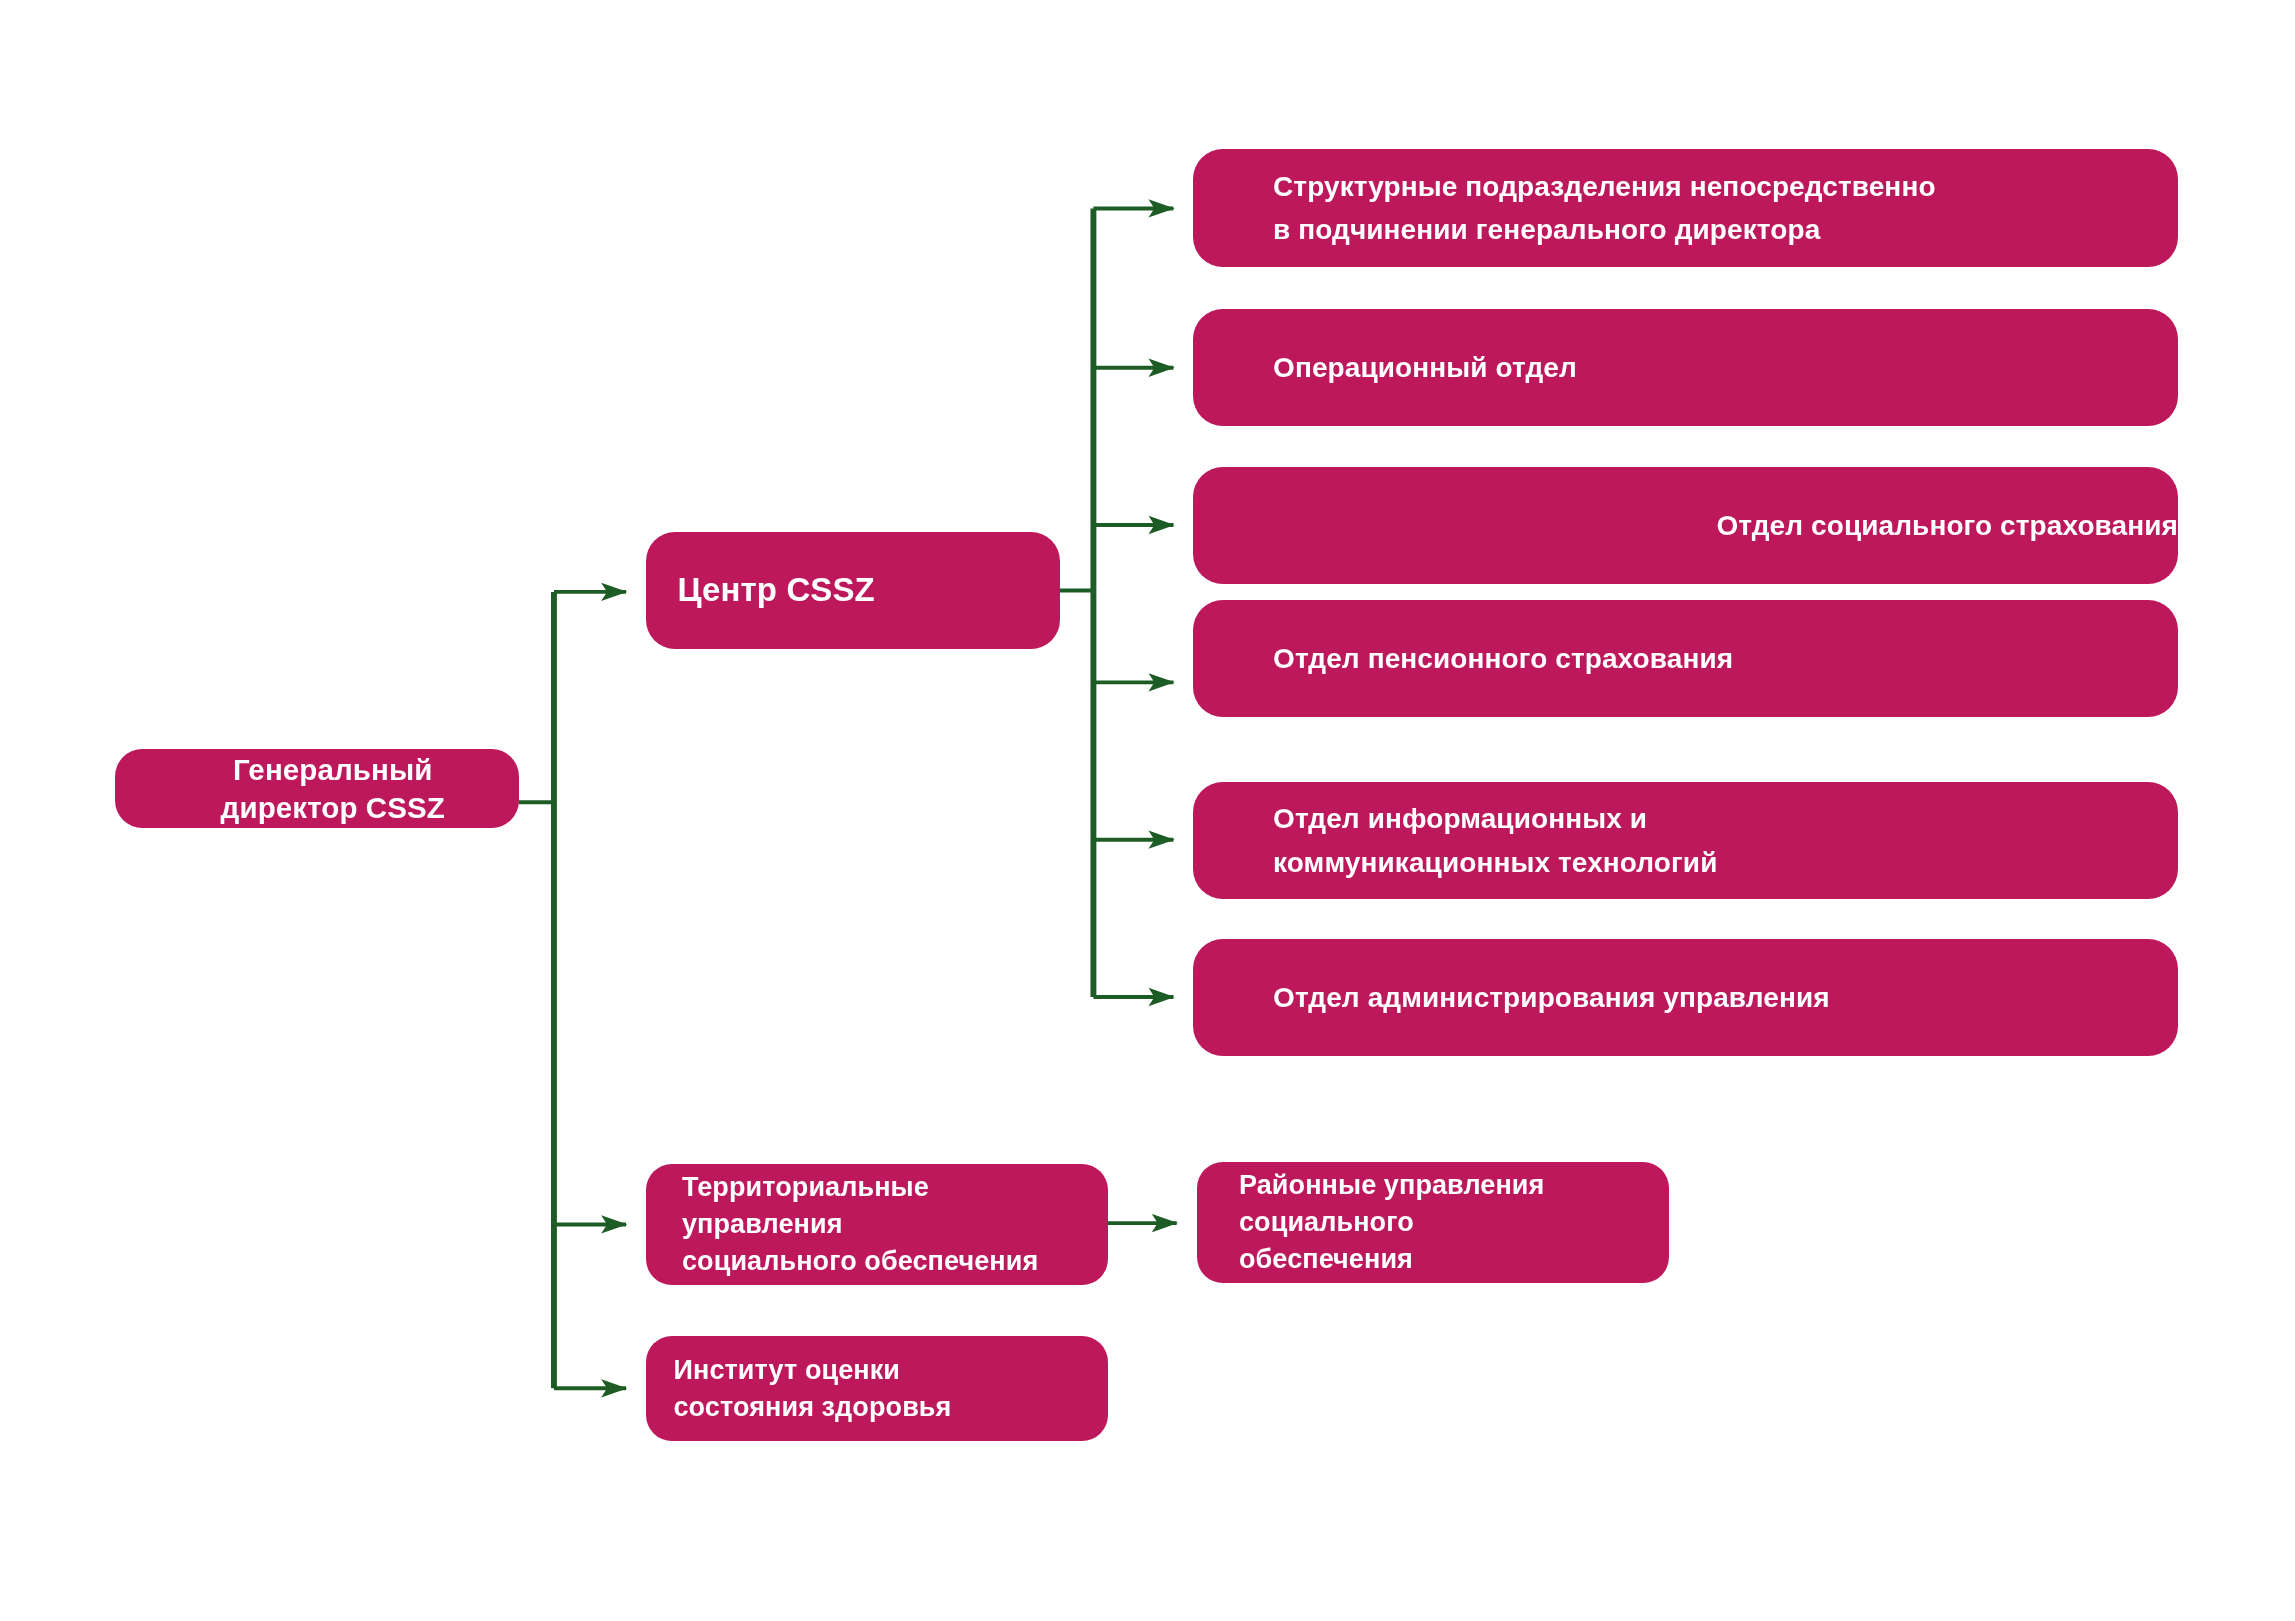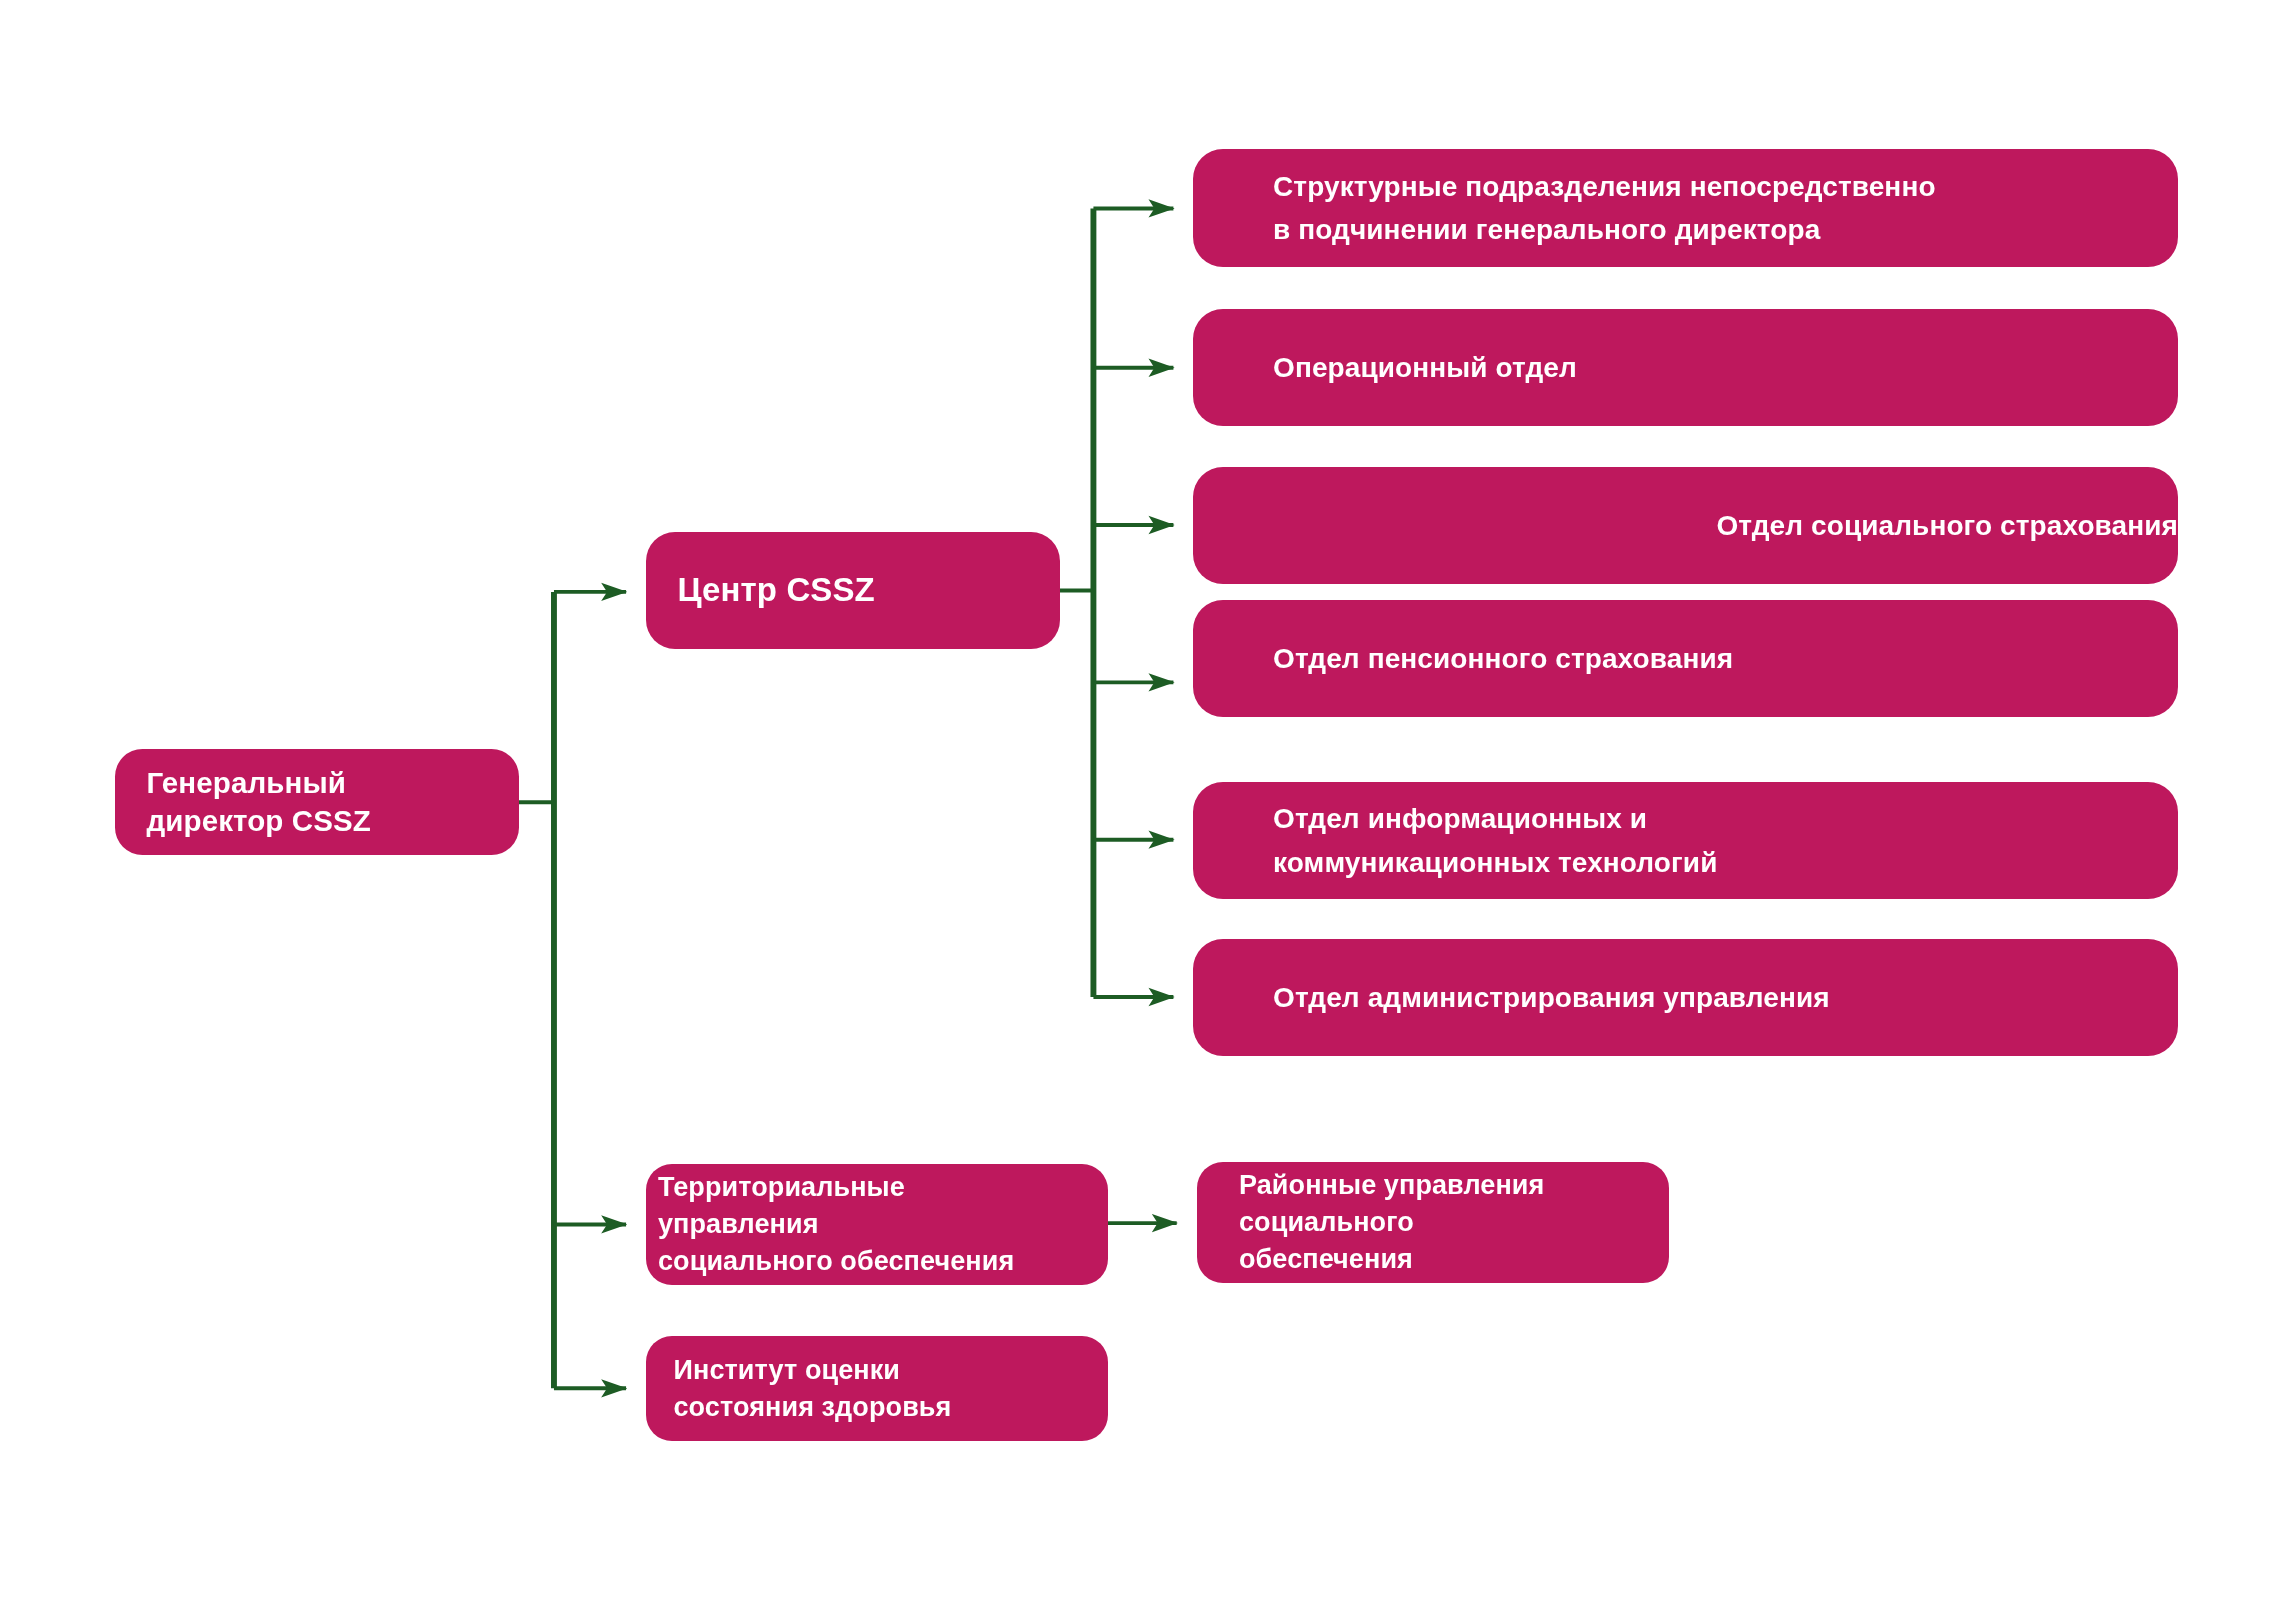--- a/index.html
+++ b/index.html
@@ -35,25 +35,26 @@
     font-weight: bold;
     letter-spacing: 0.1px;
     z-index: 2;
   }
   .node .line {
     display: block;
     white-space: pre;
   }
   
   .n-root {
-    left: 115px;  top: 749px;  width: 404px;  height: 106px;
+    left: 115px;  top: 749px;  width: 404px;  height: 79px;
     padding-left: 31.5px;
     font-size: 29.5px;
     line-height: 1.28;
     border-radius: 27.5px;
+    align-items: center;
   }
   
   .n-center {
     left: 646px; top: 532px; width: 414px; height: 117px;
     padding-left: 31.5px;
     font-size: 33px;
     line-height: 1.28;
     border-radius: 29px;
   }
   
@@ -68,21 +69,21 @@
   .n-r1 { top: 149px;  height: 118px; }
   .n-r2 { top: 309px;  height: 117px; }
   .n-r3 { top: 467px;  height: 117px; text-align: right; }
   .n-r4 { top: 600px;  height: 117px; }
   .n-r5 { top: 782px; height: 117px; }
   .n-r6 { top: 939px; height: 117px; }
 
   
   .n-terr {
     left: 646px; top: 1164px; width: 462px; height: 121px;
-    padding-left: 12px;
+    padding-left: 36px;
     font-size: 27px;
     line-height: 1.36;
     border-radius: 26px;
   }
   
   .n-dist {
     left: 1197px; top: 1162px; width: 472px; height: 121px;
     padding-left: 42px;
     font-size: 27px;
     line-height: 1.36;

